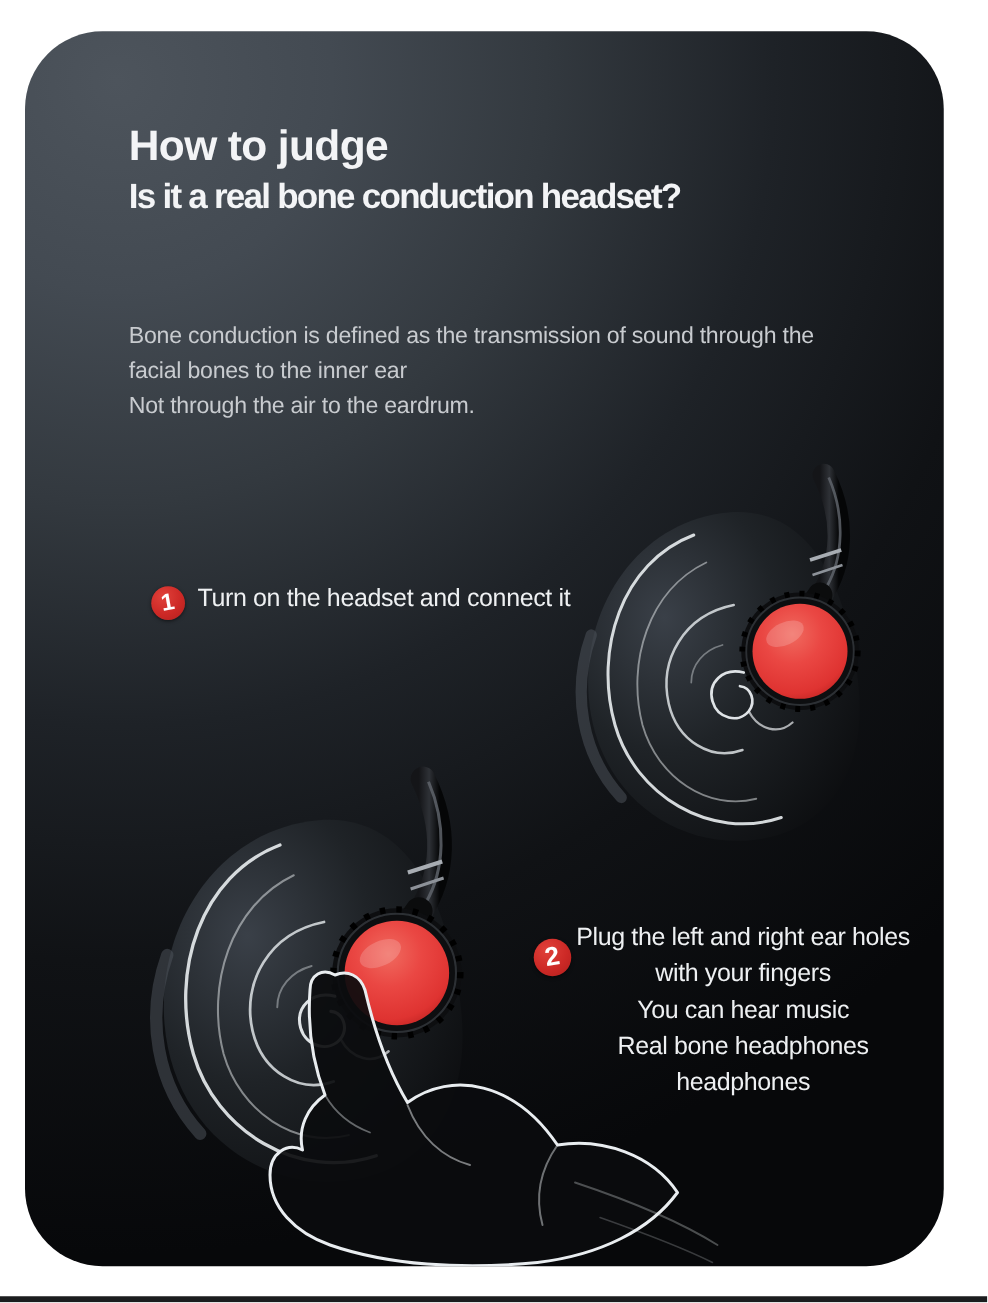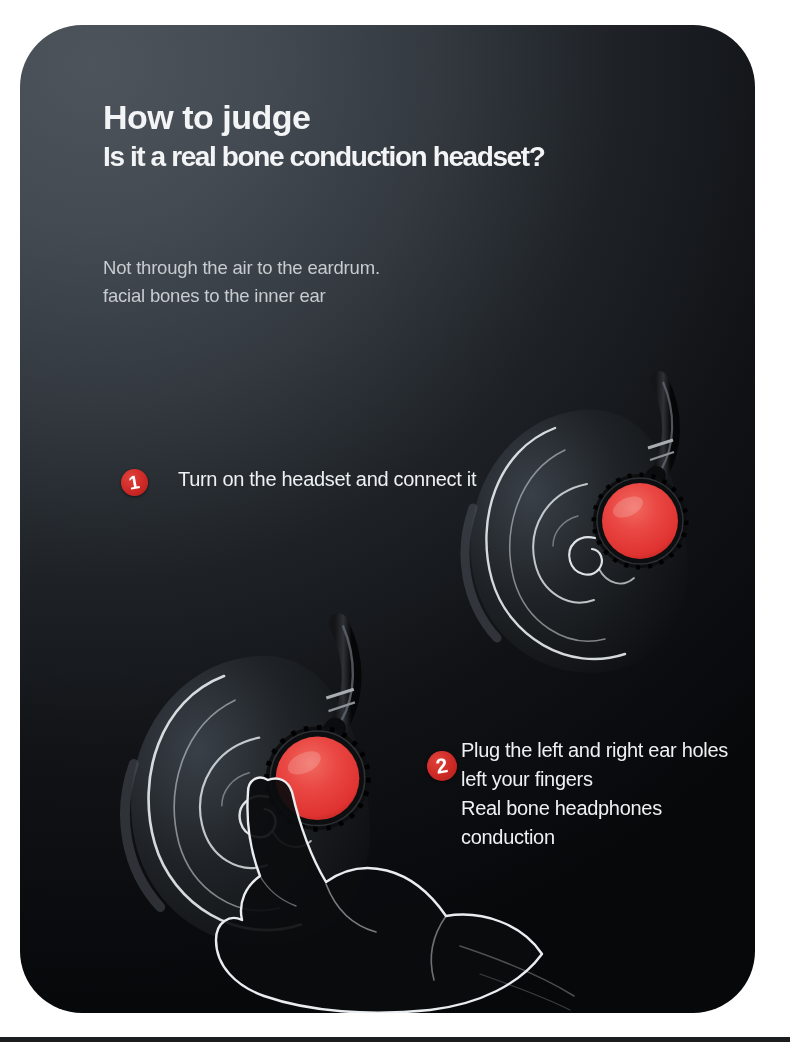--- a/index.html
+++ b/index.html
@@ -39,23 +39,23 @@
   .badge {
     position:absolute; border-radius:50%;
     background:radial-gradient(circle at 35% 30%, #e0413a 0%, #cd2926 55%, #b21f1d 100%);
     color:#ffffff; font-weight:bold;
     display:flex; align-items:center; justify-content:center;
     box-shadow:0 1px 3px rgba(0,0,0,0.55);
   }
   .badge > span { display:block; transform:rotate(-10deg); }
   .badge-1 { left:101px; top:444px; width:27px; height:27px; font-size:19px; }
   .badge-2 { left:407px; top:726px; width:30px; height:30px; font-size:21px; }
-  .step-1-text { position:absolute; left:138px; top:439px;margin-left:20px; }
+  .step-1-text { position:absolute; left:138px; top:439px; }
   .step-2-text { position:absolute; left:441px; top:711px; line-height:29px; }
-  .step-2-text .step-line { line-height:29px; }
+  .step-2-text .step-line { line-height:29px;text-align:center; }
   .fig { position:absolute; }
   .fig svg { overflow:visible; display:block; }
   .fig-ear-1 { left:415px; top:353px; width:300px; height:300px; }
   .fig-ear-2 { left:80px; top:589px; width:480px; height:400px; }
   .bottom-strip {
     position:absolute; left:0; right:0; bottom:0; height:5px;
     background:#1b1d1e;
   }
   .defs-holder { position:absolute; width:0; height:0; }
 </style>
@@ -110,22 +110,23 @@
       </g>
     </defs>
   </svg>
 
   <div class="card">
 
     <div class="title-l1">How to judge</div>
     <div class="title-l2">Is it a real bone conduction headset?</div>
 
     <div class="desc">
+      <div class="desc-line">Bone conduction is defined as the transmission of sound through the</div>
+      <div class="desc-line">facial bones to the inner ear</div>
       <div class="desc-line">Not through the air to the eardrum.</div>
-      <div class="desc-line">facial bones to the inner ear</div>
     </div>
 
     <div class="fig fig-ear-1">
       <svg viewBox="0 0 300 300" width="300" height="300">
         <use href="#earUnit" transform="translate(0,10)"></use>
       </svg>
     </div>
 
     <div class="step">
       <div class="badge badge-1">
@@ -151,23 +152,24 @@
         </g>
       </svg>
     </div>
 
     <div class="step">
       <div class="badge badge-2">
         <span>2</span>
       </div>
       <div class="step-text step-2-text">
         <div class="step-line">Plug the left and right ear holes</div>
-        <div class="step-line">left your fingers</div>
+        <div class="step-line">with your fingers</div>
+        <div class="step-line">You can hear music</div>
         <div class="step-line">Real bone headphones</div>
-        <div class="step-line">conduction</div>
+        <div class="step-line">headphones</div>
       </div>
     </div>
 
   </div>
 
   <div class="bottom-strip"></div>
 
 </div>
 
 </body></html>

